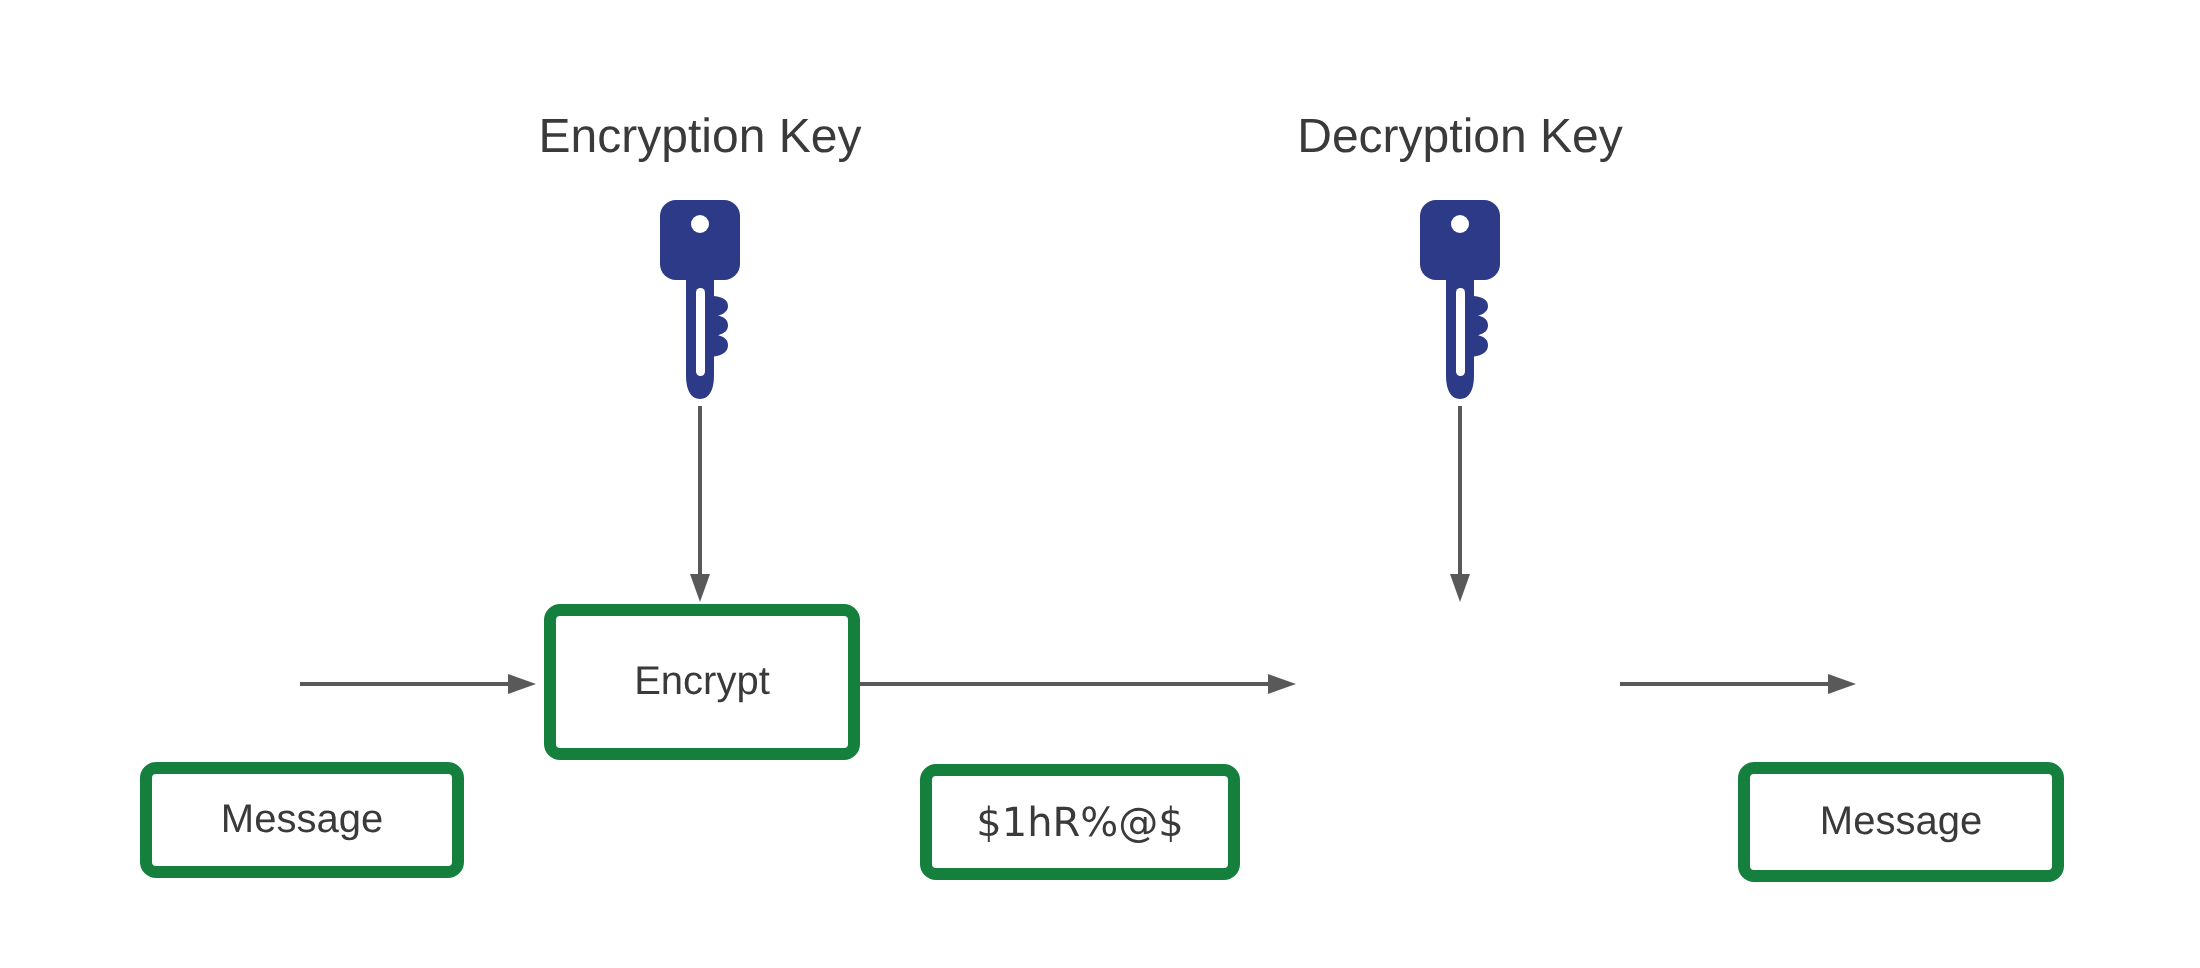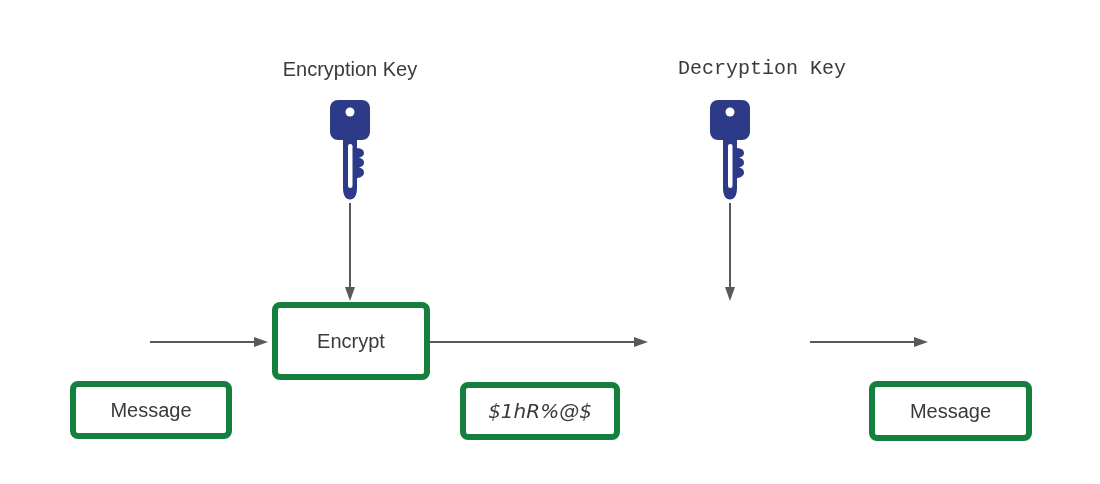--- a/index.html
+++ b/index.html
@@ -15,26 +15,26 @@
   .overlay {
     position: absolute;
     left: 0; top: 0;
     width: 1100px; height: 484px;
     pointer-events: none;
   }
   .key-label {
     position: absolute;
     width: 220px;
     text-align: center;
-    font-size: 20px;
+    font-size: 24px;
     line-height: 22px;
     color: #3a3a3a;
   }
   .enc-label { left: 240px; top: 58px; }
-  .dec-label { left: 652px; top: 58px; font-family: Liberation Mono, monospace; }
+  .dec-label { left: 620px; top: 58px; }
   .key-icon {
     position: absolute;
     width: 44px;
     height: 102px;
   }
   .key-enc { left: 328px; top: 100px; }
   .key-dec { left: 708px; top: 100px; }
   .node {
     position: absolute;
     background: #ffffff;
@@ -44,21 +44,21 @@
     align-items: center;
     justify-content: center;
     font-size: 20px;
     color: #3a3a3a;
     box-sizing: border-box;
   }
   .encrypt-box { left: 272px; top: 302px; width: 158px; height: 78px; }
   .decrypt-box { left: 652px; top: 302px; width: 158px; height: 78px; }
   .message-left-box  { left: 70px;  top: 381px; width: 162px; height: 58px; }
   .cipher-box        { left: 460px; top: 382px; width: 160px; height: 58px;
-                       font-family: "DejaVu Sans", sans-serif; font-style: italic; }
+                       font-family: "DejaVu Sans", sans-serif; }
   .message-right-box { left: 869px; top: 381px; width: 163px; height: 60px; }
 </style>
 </head>
 <body>
 
 <div class="canvas">
 
   <svg class="overlay" viewBox="0 0 1100 484" xmlns="http://www.w3.org/2000/svg">
     <g stroke="#595959" stroke-width="2" fill="#595959">
 

